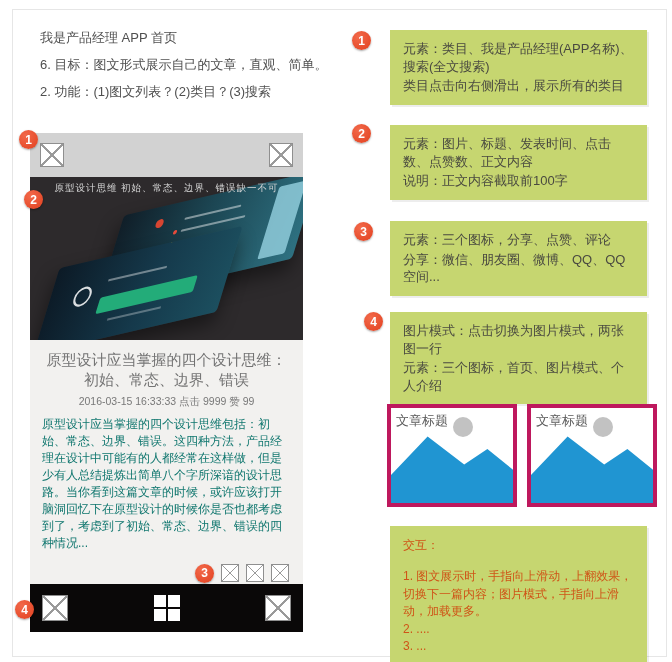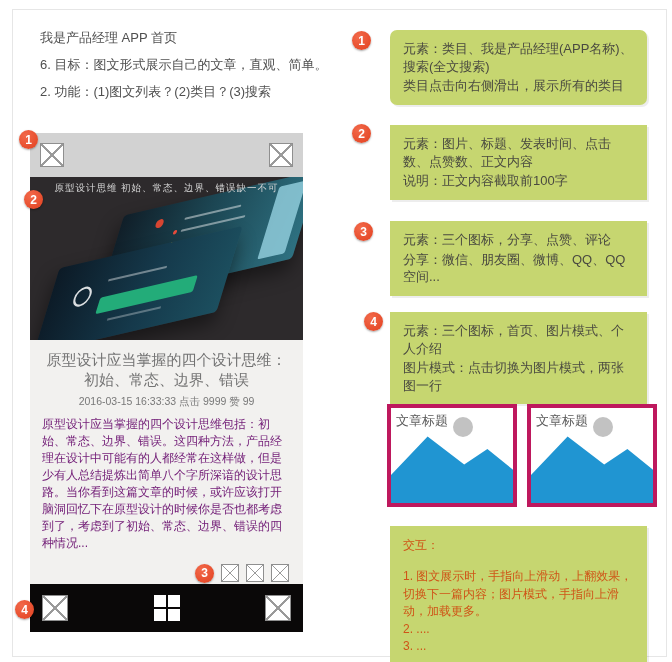--- a/index.html
+++ b/index.html
@@ -34,21 +34,21 @@
   .screen-b{left:14px;top:74px;width:188px;height:78px;background:linear-gradient(100deg,#0c1a26,#15394b 55%,#1c4f5f);}
   .screen-b .logo{position:absolute;left:26px;top:24px;width:14px;height:14px;border:2px solid rgba(255,255,255,.85);border-radius:50%;}
   .screen-b .line1{position:absolute;left:58px;top:22px;width:60px;height:2px;background:rgba(255,255,255,.4);}
   .screen-b .btn{position:absolute;left:55px;top:38px;width:100px;height:15px;background:#23ac79;border-radius:2px;}
   .screen-b .line2{position:absolute;left:70px;top:60px;width:55px;height:2px;background:rgba(255,255,255,.3);}
 
   
   .content{padding:8px 12px 0 12px;box-sizing:border-box;height:244px;}
   .art-title{font-size:15px;color:#737373;line-height:1.35;margin:2px 0 4px 0;text-align:center;}
   .art-meta{font-size:10.5px;color:#787878;margin:0 0 7px 0;text-align:center;}
-  .art-body{font-size:12px;color:#701a75;line-height:1.42;margin:0;}
+  .art-body{font-size:12px;color:#0f766e;line-height:1.42;margin:0;}
   .share-row{display:flex;justify-content:flex-end;align-items:center;gap:7px;margin-top:12px;padding-right:2px;}
 
   
   .phone-nav{position:absolute;left:0;bottom:0;width:100%;height:48px;background:#0a0808;display:flex;align-items:center;justify-content:space-between;padding:0 12px;box-sizing:border-box;}
   .grid-icon{width:26px;height:26px;display:grid;grid-template-columns:1fr 1fr;grid-template-rows:1fr 1fr;gap:2px;}
   .grid-icon span{background:#fff;}
 
   
   .badge{position:absolute;width:19px;height:19px;border-radius:50%;background:radial-gradient(circle at 35% 30%,#f2694a,#e2401f);color:#fff;font-size:12px;font-weight:bold;display:flex;align-items:center;justify-content:center;box-shadow:0 1px 2px rgba(0,0,0,.35);z-index:5;}
   .badge.inline{position:static;flex:0 0 auto;}
@@ -132,41 +132,41 @@
       </div>
       <div class="xbox sz26"></div>
     </div>
   </div>
 
   <div class="badge" style="left:19px;top:130px;">1</div>
   <div class="badge" style="left:24px;top:190px;">2</div>
   <div class="badge" style="left:15px;top:600px;">4</div>
 
   <div class="badge" style="left:352px;top:31px;">1</div>
-  <div class="note" style="top:30px;border-radius:7px;">
+  <div class="note" style="top:30px;">
     <p>元素：类目、我是产品经理(APP名称)、搜索(全文搜索)</p>
     <p>类目点击向右侧滑出，展示所有的类目</p>
   </div>
 
   <div class="badge" style="left:352px;top:124px;">2</div>
   <div class="note" style="top:125px;">
     <p>元素：图片、标题、发表时间、点击数、点赞数、正文内容</p>
     <p>说明：正文内容截取前100字</p>
   </div>
 
   <div class="badge" style="left:354px;top:222px;">3</div>
   <div class="note" style="top:221px;">
     <p>元素：三个图标，分享、点赞、评论</p>
     <p>分享：微信、朋友圈、微博、QQ、QQ空间...</p>
   </div>
 
   <div class="badge" style="left:364px;top:312px;">4</div>
   <div class="note" style="top:312px;">
+    <p>图片模式：点击切换为图片模式，两张图一行</p>
     <p>元素：三个图标，首页、图片模式、个人介绍</p>
-    <p>图片模式：点击切换为图片模式，两张图一行</p>
   </div>
 
   <div class="card" style="left:387px;">
     <div class="ctitle">文章标题</div>
     <div class="sun"></div>
     <svg viewBox="0 0 100 100" preserveAspectRatio="none">
       <polygon points="0,62 30,10 60,48 79,27 100,55 100,100 0,100" fill="#2095d2"></polygon>
     </svg>
   </div>
   <div class="card" style="left:527px;">

